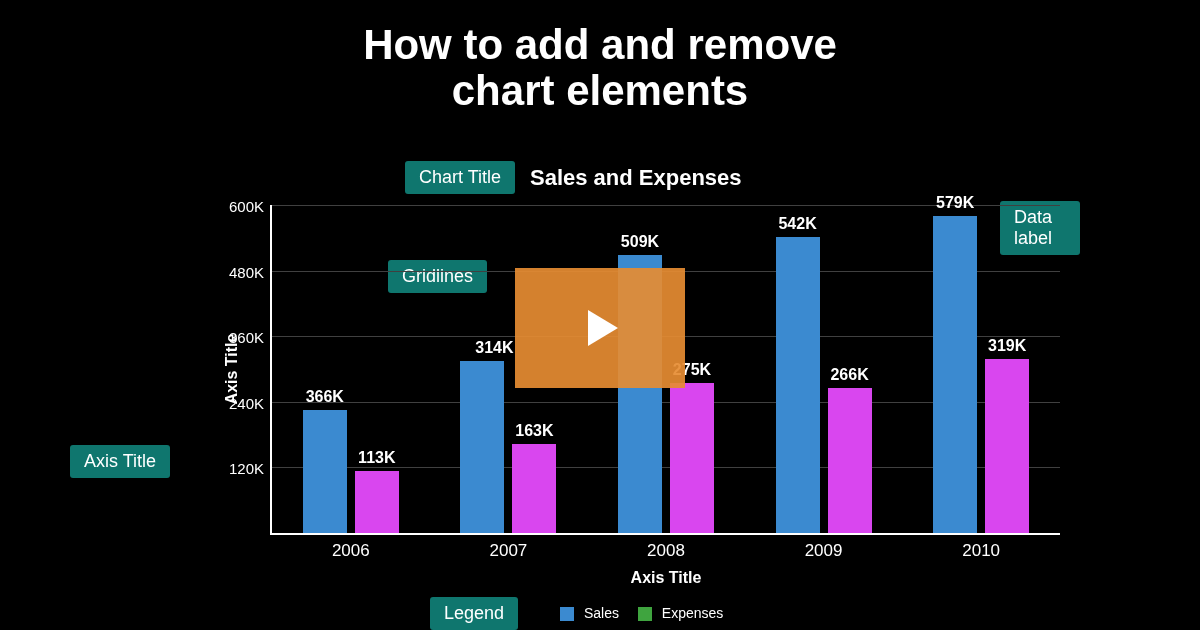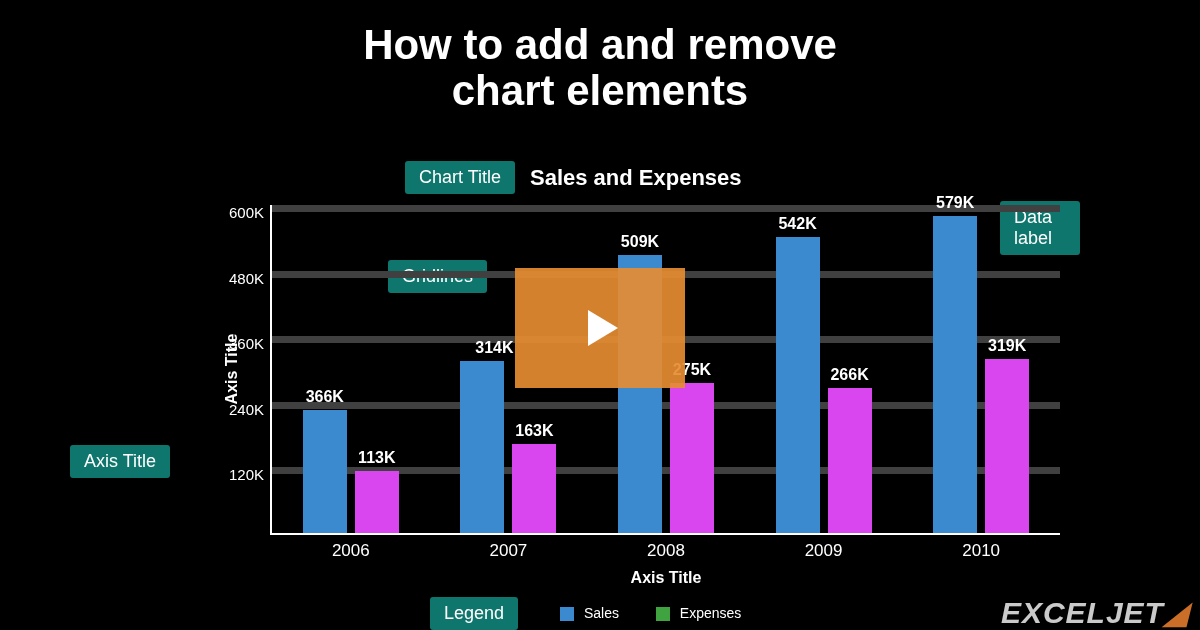--- a/index.html
+++ b/index.html
@@ -4,32 +4,32 @@
 <style>
   * { box-sizing: border-box; margin: 0; padding: 0; }
   html, body { width: 1200px; height: 630px; background: #000; font-family: "Segoe UI", Arial, sans-serif; color: #fff; overflow: hidden; }
   .stage { position: relative; width: 1200px; height: 630px; }
   .title { position: absolute; top: 22px; left: 0; right: 0; text-align: center; font-weight: 700; font-size: 42px; line-height: 1.1; }
   .title-line2 { display: block; font-size: 42px; }
   .chart-wrap { position: absolute; top: 155px; left: 210px; width: 870px; height: 470px; }
   .chart-title { position: absolute; top: 10px; left: 320px; font-size: 22px; font-weight: 600; }
   .callout { position: absolute; background: #0f766e; color: #fff; padding: 6px 14px; border-radius: 3px; font-size: 18px; font-weight: 400; }
   .plot { position: absolute; top: 50px; left: 60px; width: 790px; height: 330px; border-left: 2px solid #fff; border-bottom: 2px solid #fff; }
-  .grid { position: absolute; left: 0; right: 0; border-top: 7px solid #404040; }
+  .grid { position: absolute; left: 0; right: 0; border-top: 1px solid #404040; }
   .ytick { position: absolute; right: 100%; margin-right: 8px; font-size: 15px; transform: translateY(-50%); white-space: nowrap; }
   .yaxis-title { position: absolute; left: -40px; top: 50%; transform: translate(-50%,-50%) rotate(-90deg); font-size: 16px; font-weight: 600; white-space: nowrap; }
   .groups { position: absolute; inset: 0; display: flex; }
   .group { flex: 1; position: relative; }
   .bar { position: absolute; bottom: 0; width: 44px; }
   .bar.sales { background: #3b8ad0; left: calc(50% - 48px); }
   .bar.exp   { background: #d946ef; left: calc(50% + 4px); }
   .dlabel { position: absolute; width: 100%; text-align: center; font-size: 16px; font-weight: 600; top: -22px; }
   .xtick { position: absolute; top: 100%; margin-top: 8px; width: 100%; text-align: center; font-size: 17px; font-weight: 400; }
   .xaxis-title { position: absolute; top: 100%; margin-top: 36px; width: 100%; text-align: center; font-size: 16px; font-weight: 600; }
-  .legend { position: absolute; top: 450px; left: 350px; display: flex; gap: 37px; font-size: 14px; align-items: center; }
+  .legend { position: absolute; top: 450px; left: 350px; display: flex; gap: 19px; font-size: 14px; align-items: center; }
   .swatch { display: inline-block; width: 14px; height: 14px; margin-right: 6px; vertical-align: middle; }
   .sw-sales { background: #3b8ad0; }
   .sw-exp { background: #3fa43f; }
   .play { position: absolute; left: 50%; top: 52%; width: 170px; height: 120px; transform: translate(-50%,-50%); background: rgba(230,140,50,0.92); display: flex; align-items: center; justify-content: center; cursor: pointer; }
   .play svg { width: 60px; height: 60px; }
   .brand { position: absolute; right: 12px; bottom: 0px; font-size: 30px; font-weight: 800; letter-spacing: 1px; color: #e0e0e0; font-style: italic; opacity: 0.9; }
   .brand .accent { color: #e07b2d; }
 </style>
 </head>
 <body>
@@ -132,17 +132,14 @@
       </span>
     </div>
   </div>
 
   <div class="play" aria-label="Play video">
     <svg viewBox="0 0 100 100">
         <polygon points="30,20 80,50 30,80" fill="#fff"></polygon>
       </svg>
   </div>
 
-  <div class="brand">
-    <span>EXCELJET</span><span class="accent">◢</span>
-  </div>
 
 </div>
 
 </body></html>

